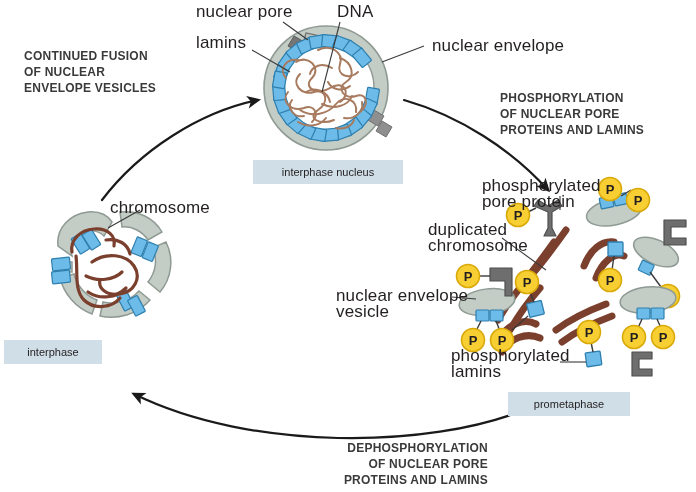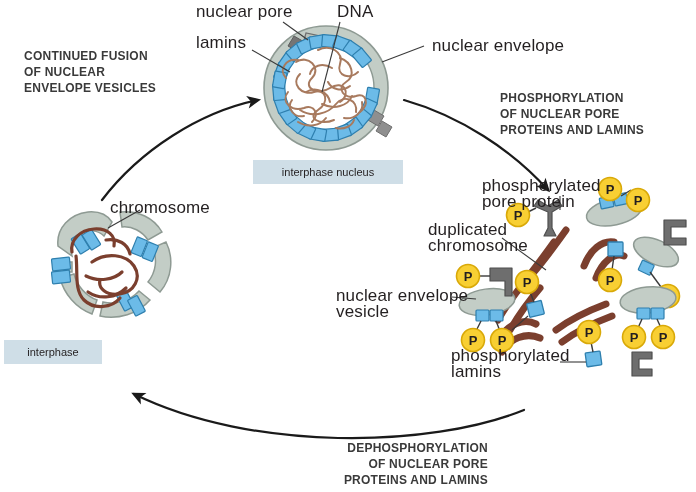--- a/index.html
+++ b/index.html
@@ -381,14 +381,15 @@
 PROTEINS AND LAMINS</div>
 
   <div class="lbl-caps center" style="left:218px; top:440px; width:270px;">DEPHOSPHORYLATION
 OF NUCLEAR PORE
 PROTEINS AND LAMINS</div>
 
   <div class="stage-box" style="left:253px; top:160px; width:150px; height:24px;">interphase nucleus</div>
 
   <div class="stage-box" style="left:4px; top:340px; width:98px; height:24px;">interphase</div>
 
+  <div class="stage-box" style="left:508px; top:392px; width:122px; height:24px;">prometaphase</div>
 
 </div>
 
 </body></html>

